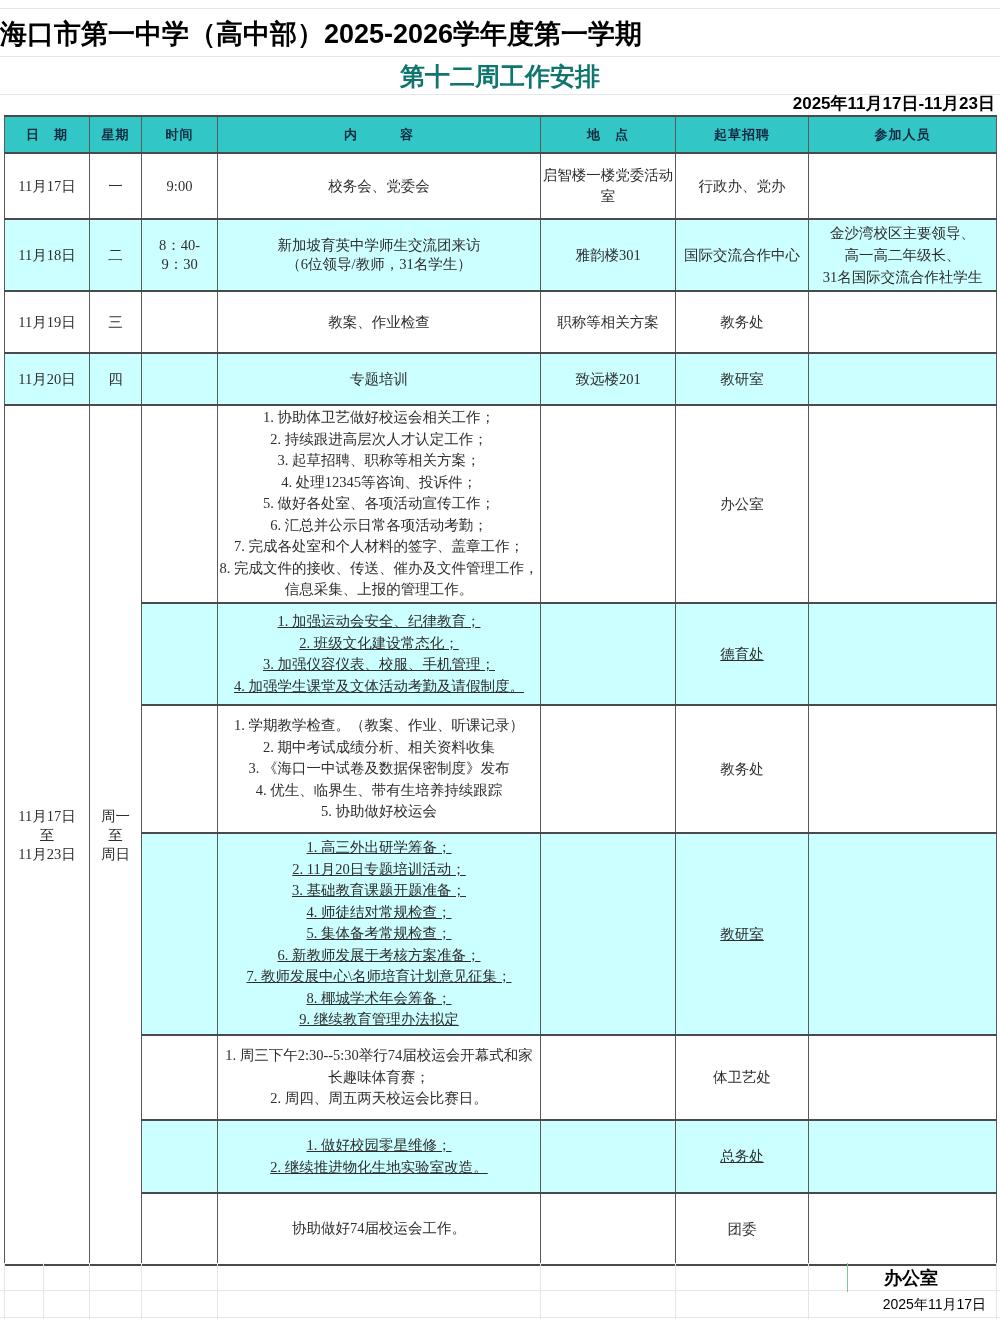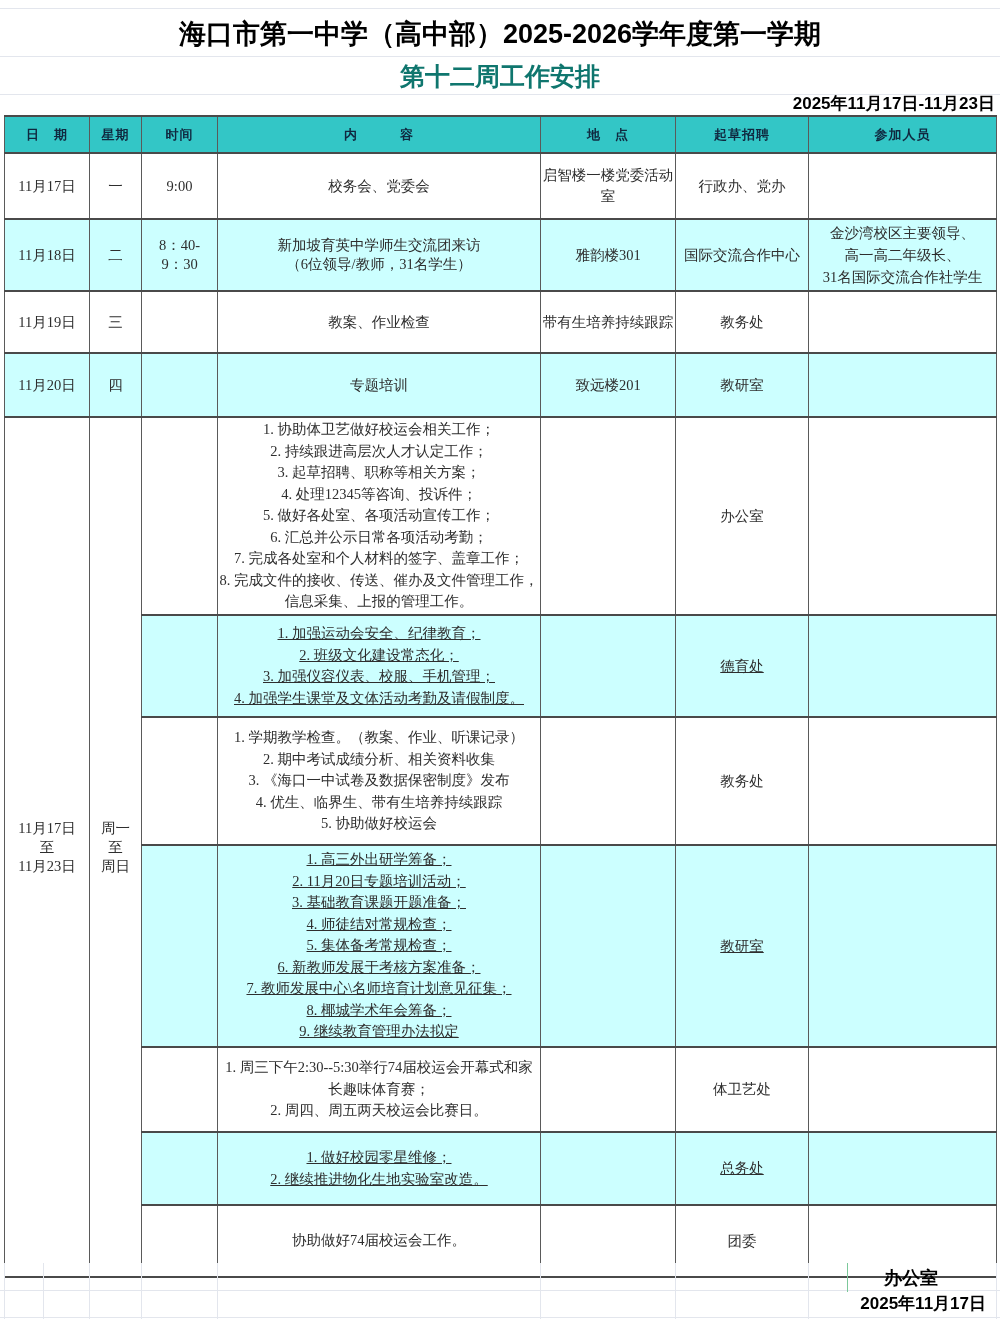--- a/index.html
+++ b/index.html
@@ -15,21 +15,21 @@
   *{box-sizing:border-box;}
   html,body{margin:0;padding:0;}
   body{
     width:1000px;height:1319px;position:relative;background:#ffffff;
     font-family:var(--font-serif);color:var(--ink);overflow:hidden;
   }
   .faint-h{position:absolute;left:0;width:1000px;height:1px;background:var(--faint);}
   .faint-v{position:absolute;width:1px;background:var(--faint);}
   .title1{
     position:absolute;top:11px;left:0;width:1000px;height:46px;line-height:46px;
-    text-align:center;font-family:var(--font-sans);font-weight:900;font-size:27px;color:#000;
+    text-align:left;font-family:var(--font-sans);font-weight:900;font-size:27px;color:#000;
   }
   .title2{
     position:absolute;top:58px;left:0;width:1000px;height:36px;line-height:36px;
     text-align:center;font-family:var(--font-sans);font-weight:900;font-size:25px;color:#0f766e;
   }
   .daterange{
     position:absolute;top:93px;right:5px;height:21px;line-height:21px;
     font-family:var(--font-sans);font-weight:bold;font-size:17px;color:#000000;
   }
   table.schedule{
@@ -53,21 +53,21 @@
   }
   td.cfill{background:var(--hl);text-decoration:underline;}
   .part{font-size:14px;line-height:22px;}
   .loc{line-height:21px;}
   .footer-office{
     position:absolute;top:1267px;right:62px;height:22px;line-height:22px;
     font-family:var(--font-sans);font-weight:bold;font-size:18px;color:#000;
   }
   .footer-date{
     position:absolute;top:1293px;right:14px;height:22px;line-height:22px;
-    font-family:var(--font-sans);font-weight:bold;font-size:17px;color:#000;
+    font-family:var(--font-sans);font-weight:normal;font-size:14px;color:#000;
   }
   .green-mark{position:absolute;left:847px;top:1263px;width:1px;height:29px;background:#7CC89A;}
 </style>
 </head>
 <body>
 
 <div class="faint-h" style="top:8px;"></div>
 <div class="faint-h" style="top:56px;"></div>
 <div class="faint-h" style="top:94px;"></div>
 
@@ -118,26 +118,26 @@
     <td class="part">金沙湾校区主要领导、
 高一高二年级长、
 31名国际交流合作社学生</td>
   </tr>
 
   <tr style="height:62px">
     <td>11月19日</td>
     <td>三</td>
     <td></td>
     <td>教案、作业检查</td>
-    <td class="loc">带有生培养持续跟踪</td>
+    <td class="loc">职称等相关方案</td>
     <td>教务处</td>
     <td class="part"></td>
   </tr>
 
-  <tr class="hl" style="height:64px">
+  <tr class="hl" style="height:52px">
     <td>11月20日</td>
     <td>四</td>
     <td></td>
     <td>专题培训</td>
     <td class="loc">致远楼201</td>
     <td>教研室</td>
     <td class="part"></td>
   </tr>
 
   <tr style="height:198px">

